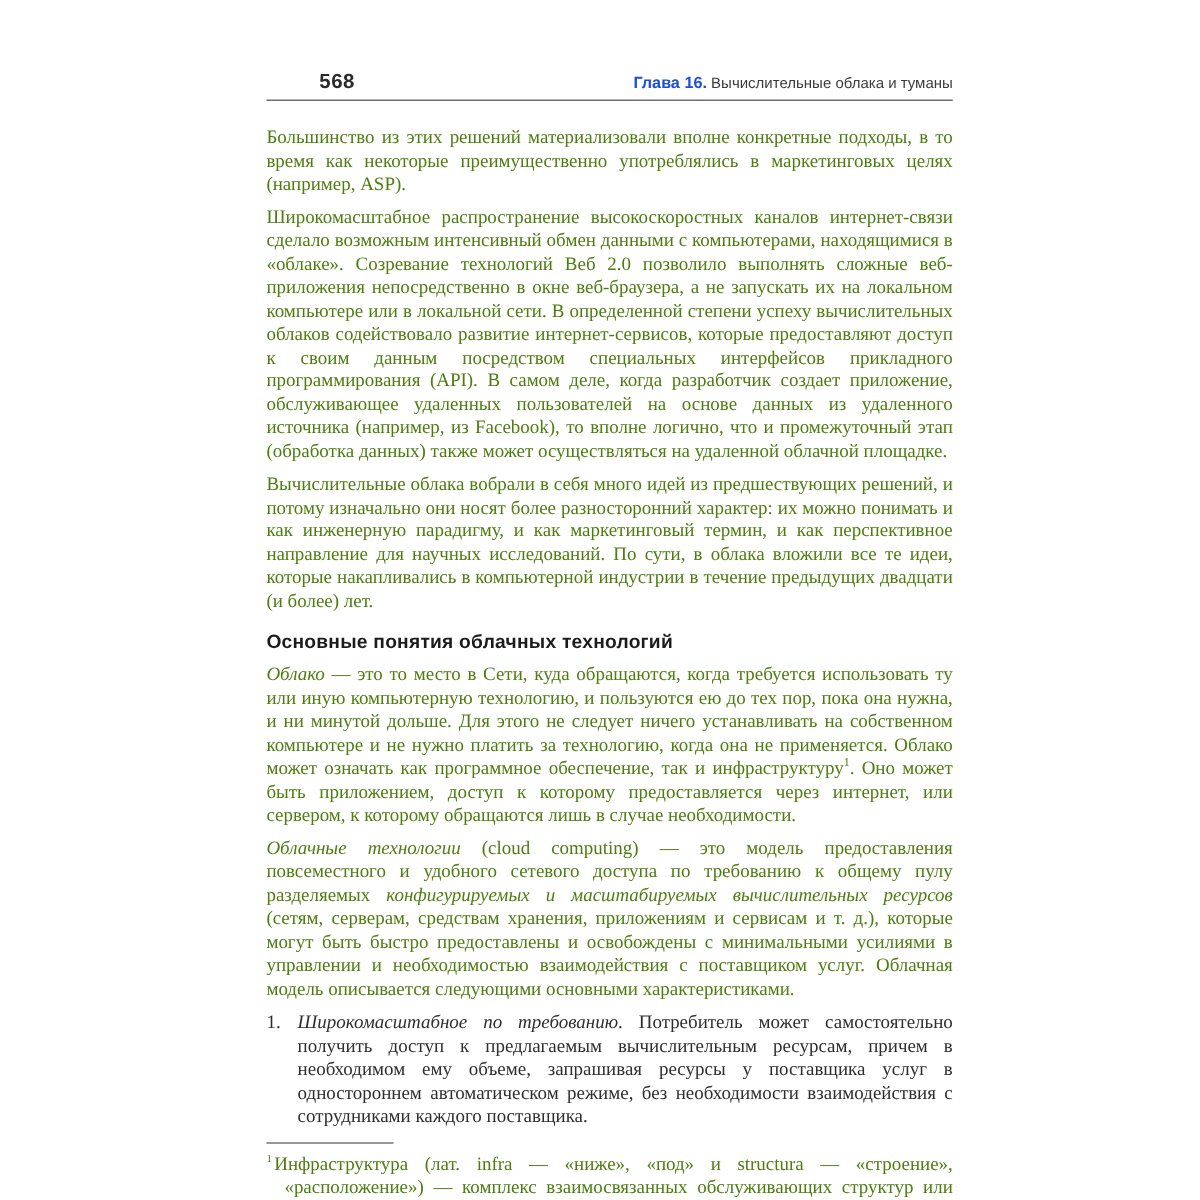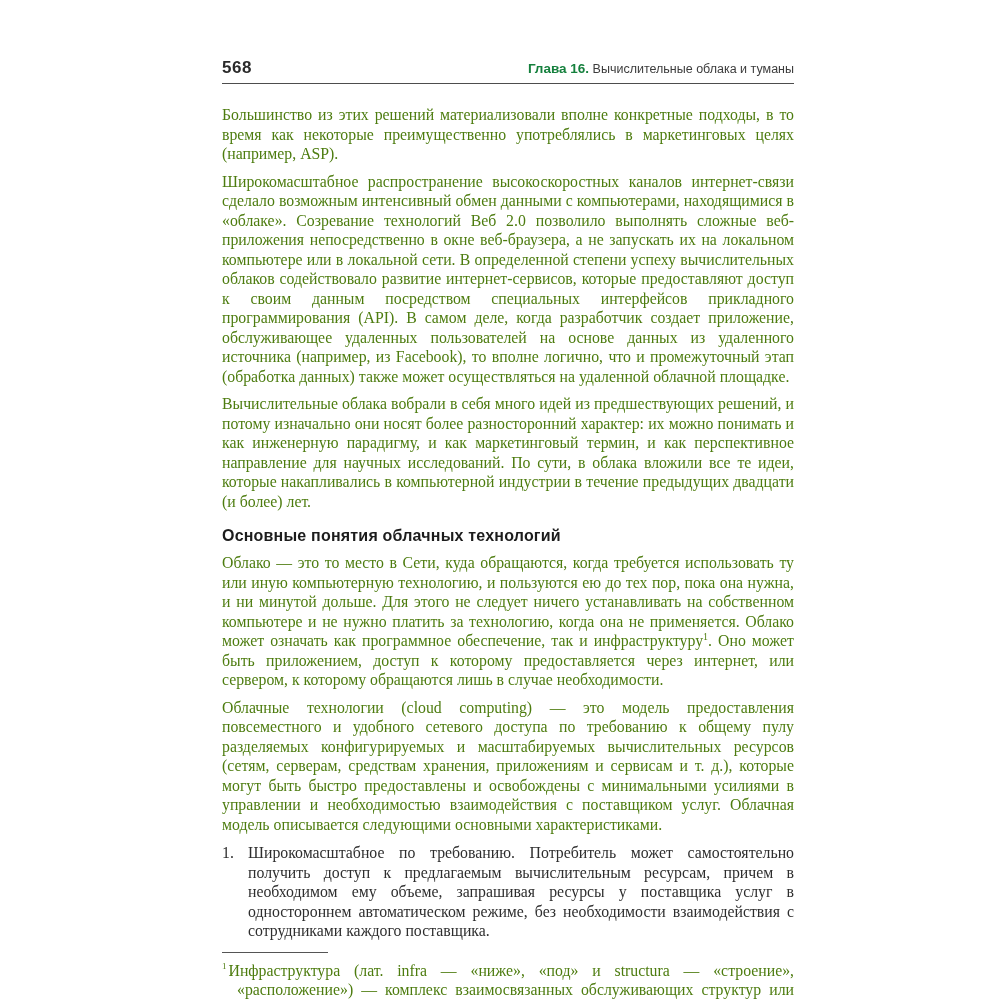--- a/index.html
+++ b/index.html
@@ -25,40 +25,41 @@
     align-items: baseline;
     border-bottom: 1.5px solid #4d4d4d;
     padding-bottom: 5px;
     font-family: "Liberation Sans", sans-serif;
   }
   .page-num {
     font-weight: bold;
     font-size: 17px;
     color: #2b2b2b;
     letter-spacing: 0.5px;
+    margin-left: 44px;
   }
   .running {
     font-size: 12.5px;
     color: #3c3c3c;
   }
   .running .chap-label {
     font-weight: bold;
     font-size: 13.5px;
-    color: #15803d;
+    color: #1d4ed8;
   }
   
   .body-text p {
     font-size: 15.8px;
     line-height: 19.5px;
     color: #4d7c0f;
     text-align: justify;
     margin-top: 8px;
   }
   .body-text p.first { margin-top: 21px; }
-  .it { }
+  .it { font-style: italic; }
   sup.fn-ref {
     font-size: 10px;
     line-height: 0;
     vertical-align: super;
   }
   h1.section-heading {
     font-family: "Liberation Sans", sans-serif;
     font-weight: bold;
     font-size: 16px;
     color: #1c1c1c;

